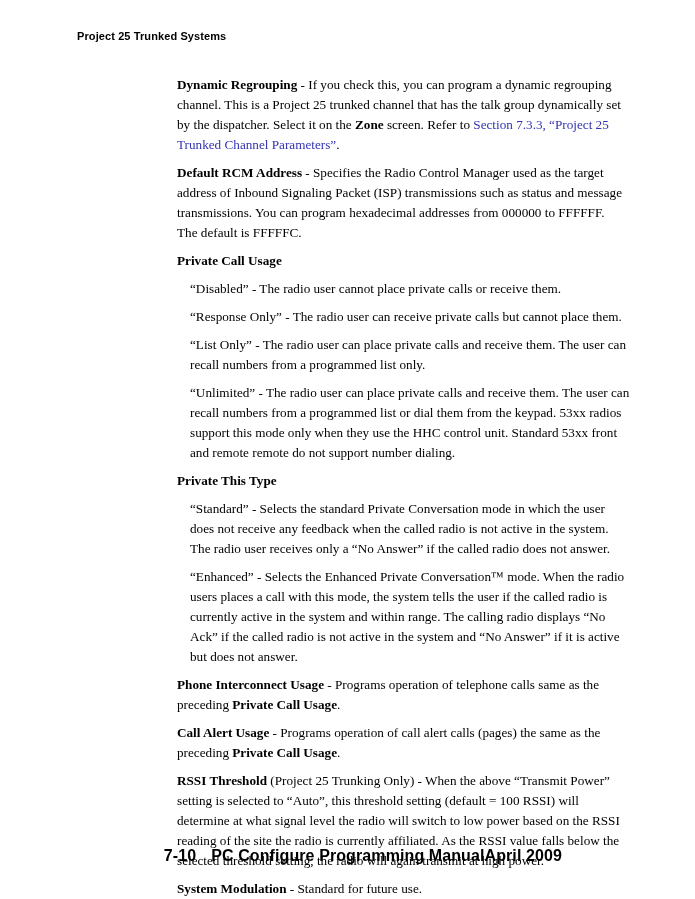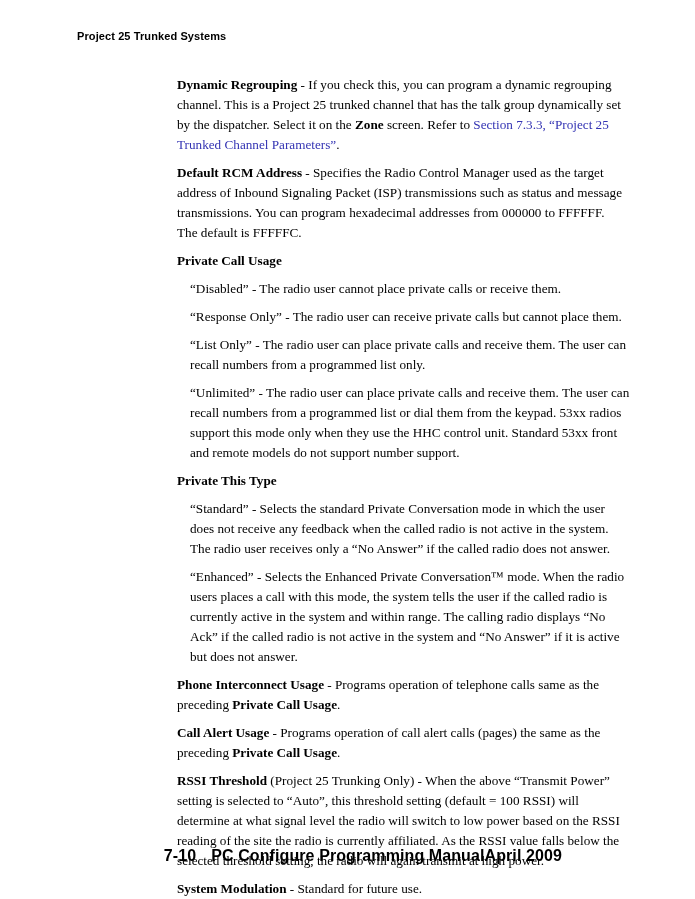--- a/index.html
+++ b/index.html
@@ -69,21 +69,21 @@
 
   <div class="running-header">Project 25 Trunked Systems</div>
 
   <div class="doc-body" id="doc-body">
       <p class="para"><span class="run-b">Dynamic Regrouping</span><span class="run-n"> - If you check this, you can program a dynamic regrouping channel. This is a Project 25 trunked channel that has the talk group dynamically set by the dispatcher. Select it on the </span><span class="run-b">Zone</span><span class="run-n"> screen. Refer to </span><span class="run-l">Section 7.3.3, “Project 25 Trunked Channel Parameters”</span><span class="run-n">.</span></p>
       <p class="para"><span class="run-b">Default RCM Address</span><span class="run-n"> - Specifies the Radio Control Manager used as the target address of Inbound Signaling Packet (ISP) transmissions such as status and message transmissions. You can program hexadecimal addresses from 000000 to FFFFFF. The default is FFFFFC.</span></p>
       <p class="heading"><span class="run-b">Private Call Usage</span></p>
       <p class="subitem"><span class="run-n">“Disabled” - The radio user cannot place private calls or receive them.</span></p>
       <p class="subitem"><span class="run-n">“Response Only” - The radio user can receive private calls but cannot place them.</span></p>
       <p class="subitem"><span class="run-n">“List Only” - The radio user can place private calls and receive them. The user can recall numbers from a programmed list only.</span></p>
-      <p class="subitem"><span class="run-n">“Unlimited” - The radio user can place private calls and receive them. The user can recall numbers from a programmed list or dial them from the keypad. 53xx radios support this mode only when they use the HHC control unit. Standard 53xx front and remote models do not support number support.</span></p>
+      <p class="subitem"><span class="run-n">“Unlimited” - The radio user can place private calls and receive them. The user can recall numbers from a programmed list or dial them from the keypad. 53xx radios support this mode only when they use the HHC control unit. Standard 53xx front and remote remote do not support number dialing.</span></p>
       <p class="heading"><span class="run-b">Private This Type</span></p>
       <p class="subitem"><span class="run-n">“Standard” - Selects the standard Private Conversation mode in which the user does not receive any feedback when the called radio is not active in the system. The radio user receives only a “No Answer” if the called radio does not answer.</span></p>
       <p class="subitem"><span class="run-n">“Enhanced” - Selects the Enhanced Private Conversation™ mode. When the radio users places a call with this mode, the system tells the user if the called radio is currently active in the system and within range. The calling radio displays “No Ack” if the called radio is not active in the system and “No Answer” if it is active but does not answer.</span></p>
       <p class="para"><span class="run-b">Phone Interconnect Usage</span><span class="run-n"> - Programs operation of telephone calls same as the preceding </span><span class="run-b">Private Call Usage</span><span class="run-n">.</span></p>
       <p class="para"><span class="run-b">Call Alert Usage</span><span class="run-n"> - Programs operation of call alert calls (pages) the same as the preceding </span><span class="run-b">Private Call Usage</span><span class="run-n">.</span></p>
       <p class="para"><span class="run-b">RSSI Threshold</span><span class="run-n"> (Project 25 Trunking Only) - When the above “Transmit Power” setting is selected to “Auto”, this threshold setting (default = 100 RSSI) will determine at what signal level the radio will switch to low power based on the RSSI reading of the site the radio is currently affiliated. As the RSSI value falls below the selected threshold setting, the radio will again transmit at high power.</span></p>
       <p class="para"><span class="run-b">System Modulation</span><span class="run-n"> - Standard for future use.</span></p>
     </div>
 
   <div class="running-footer">

